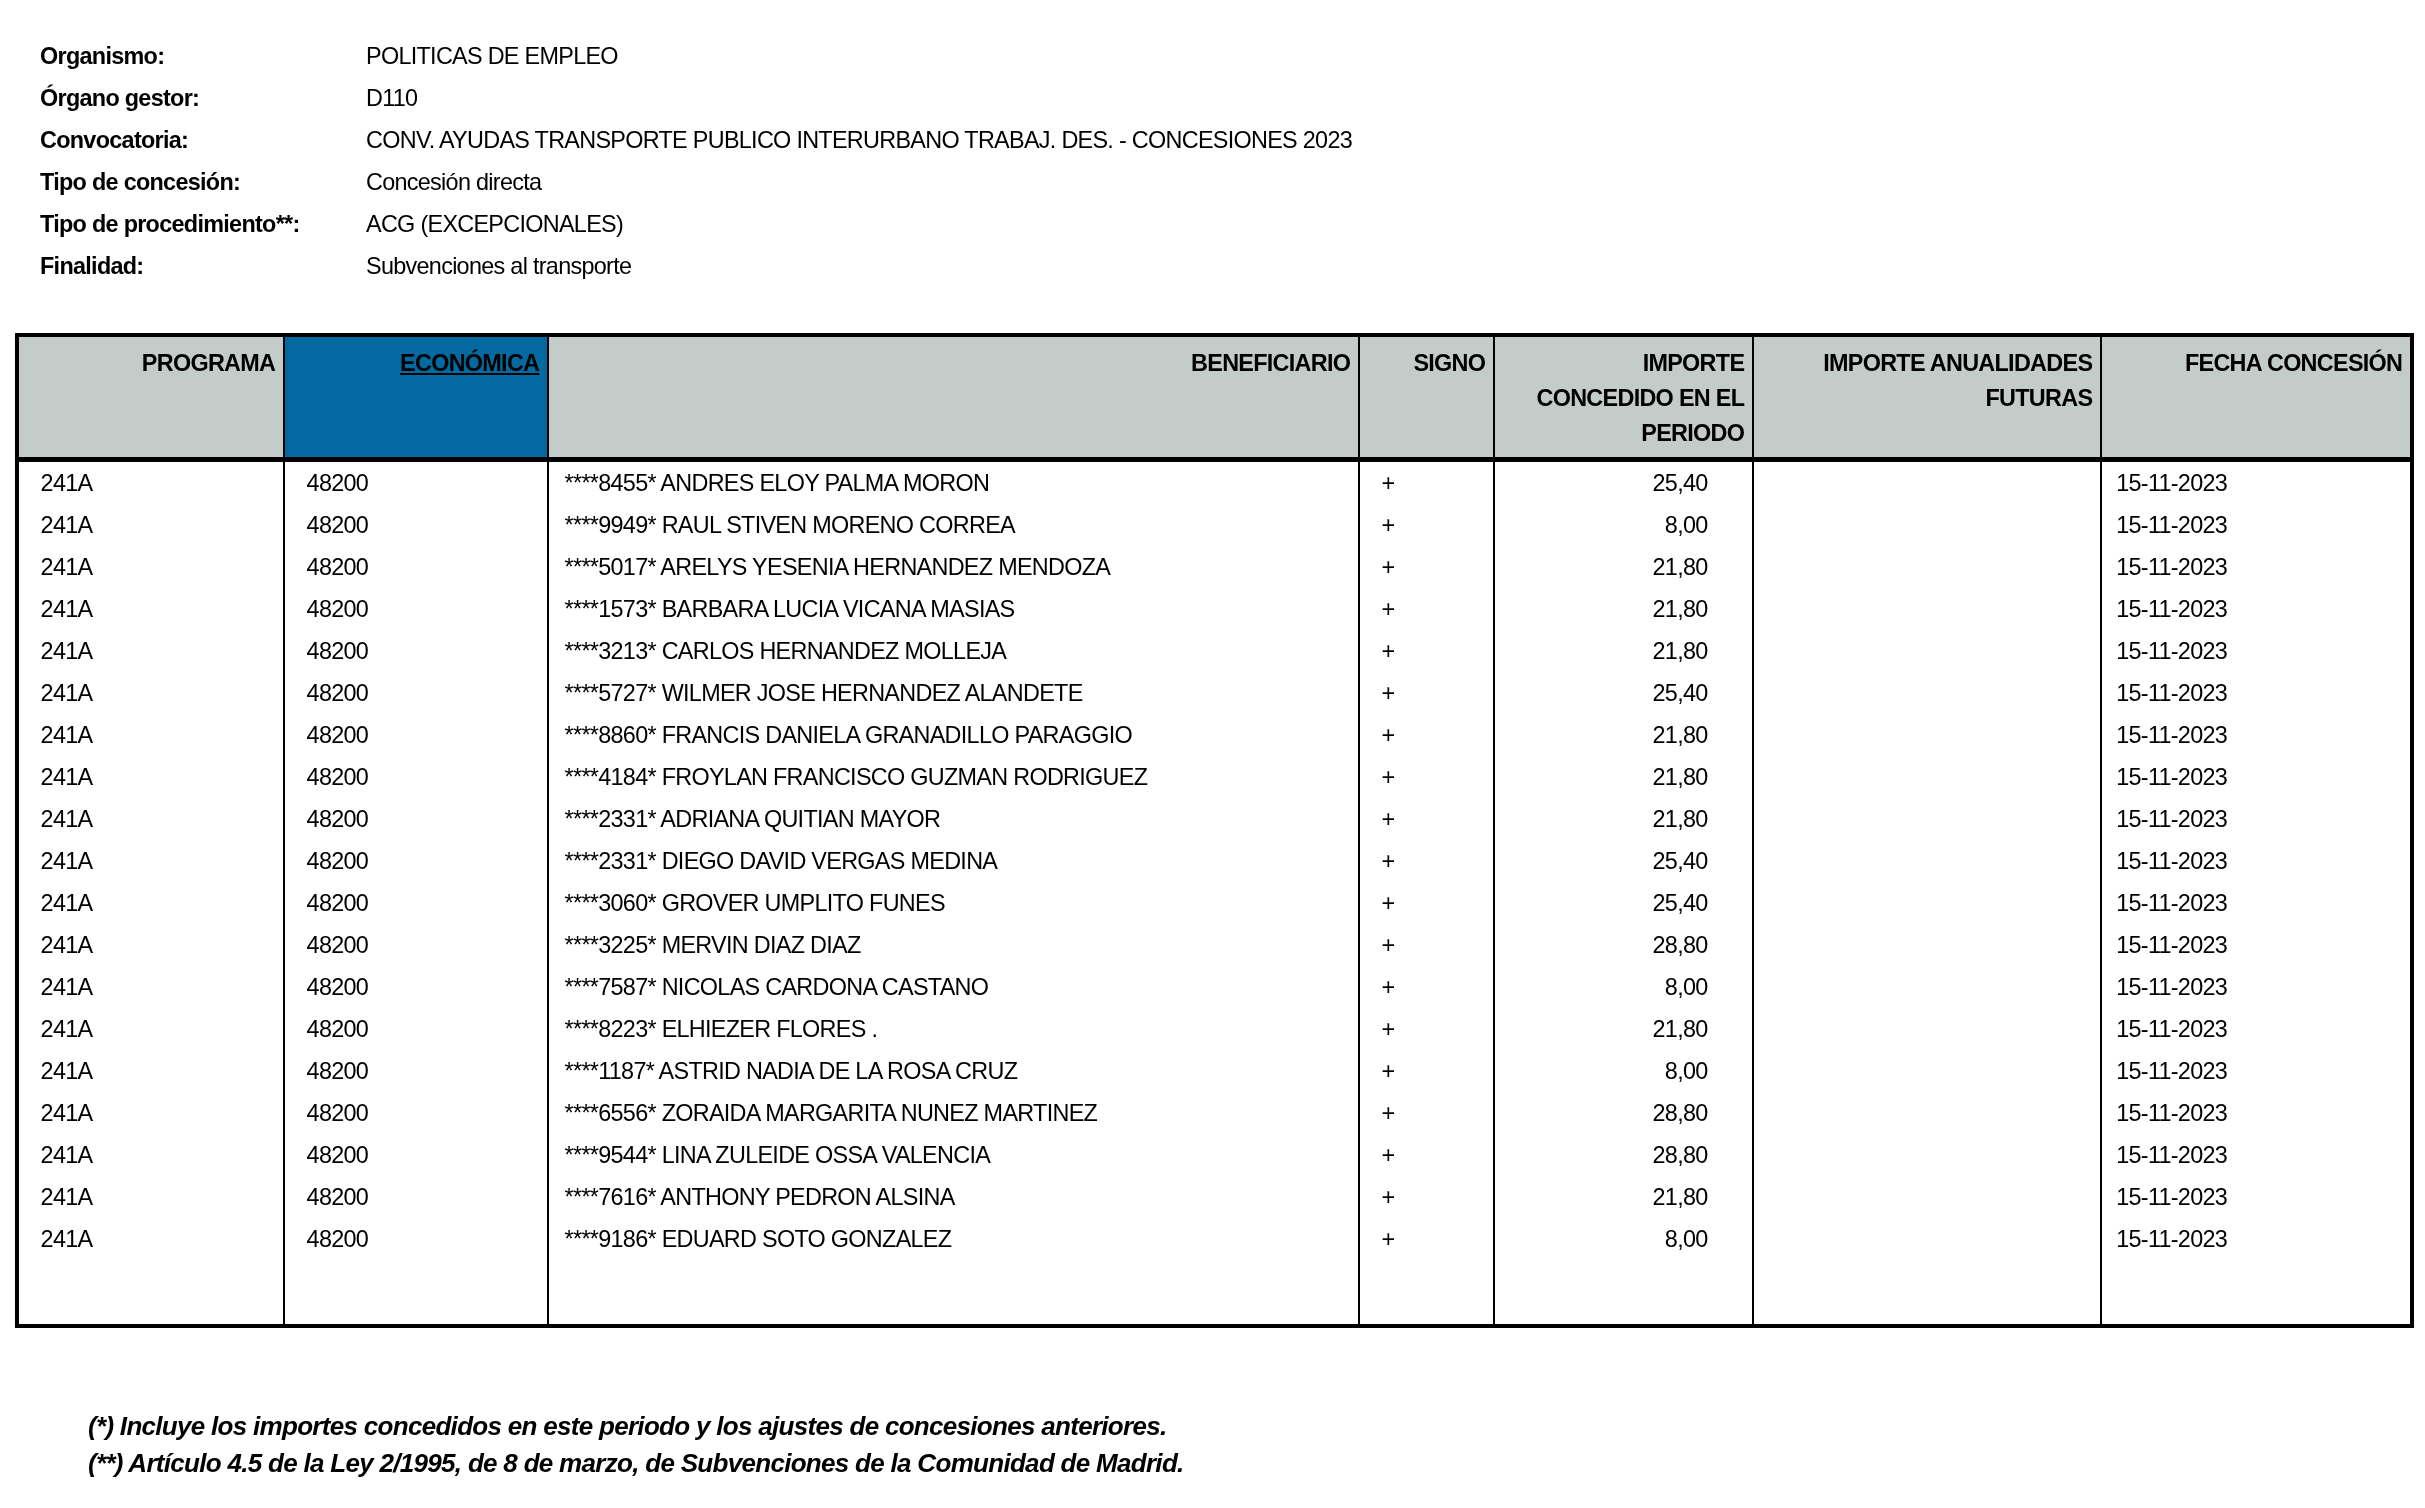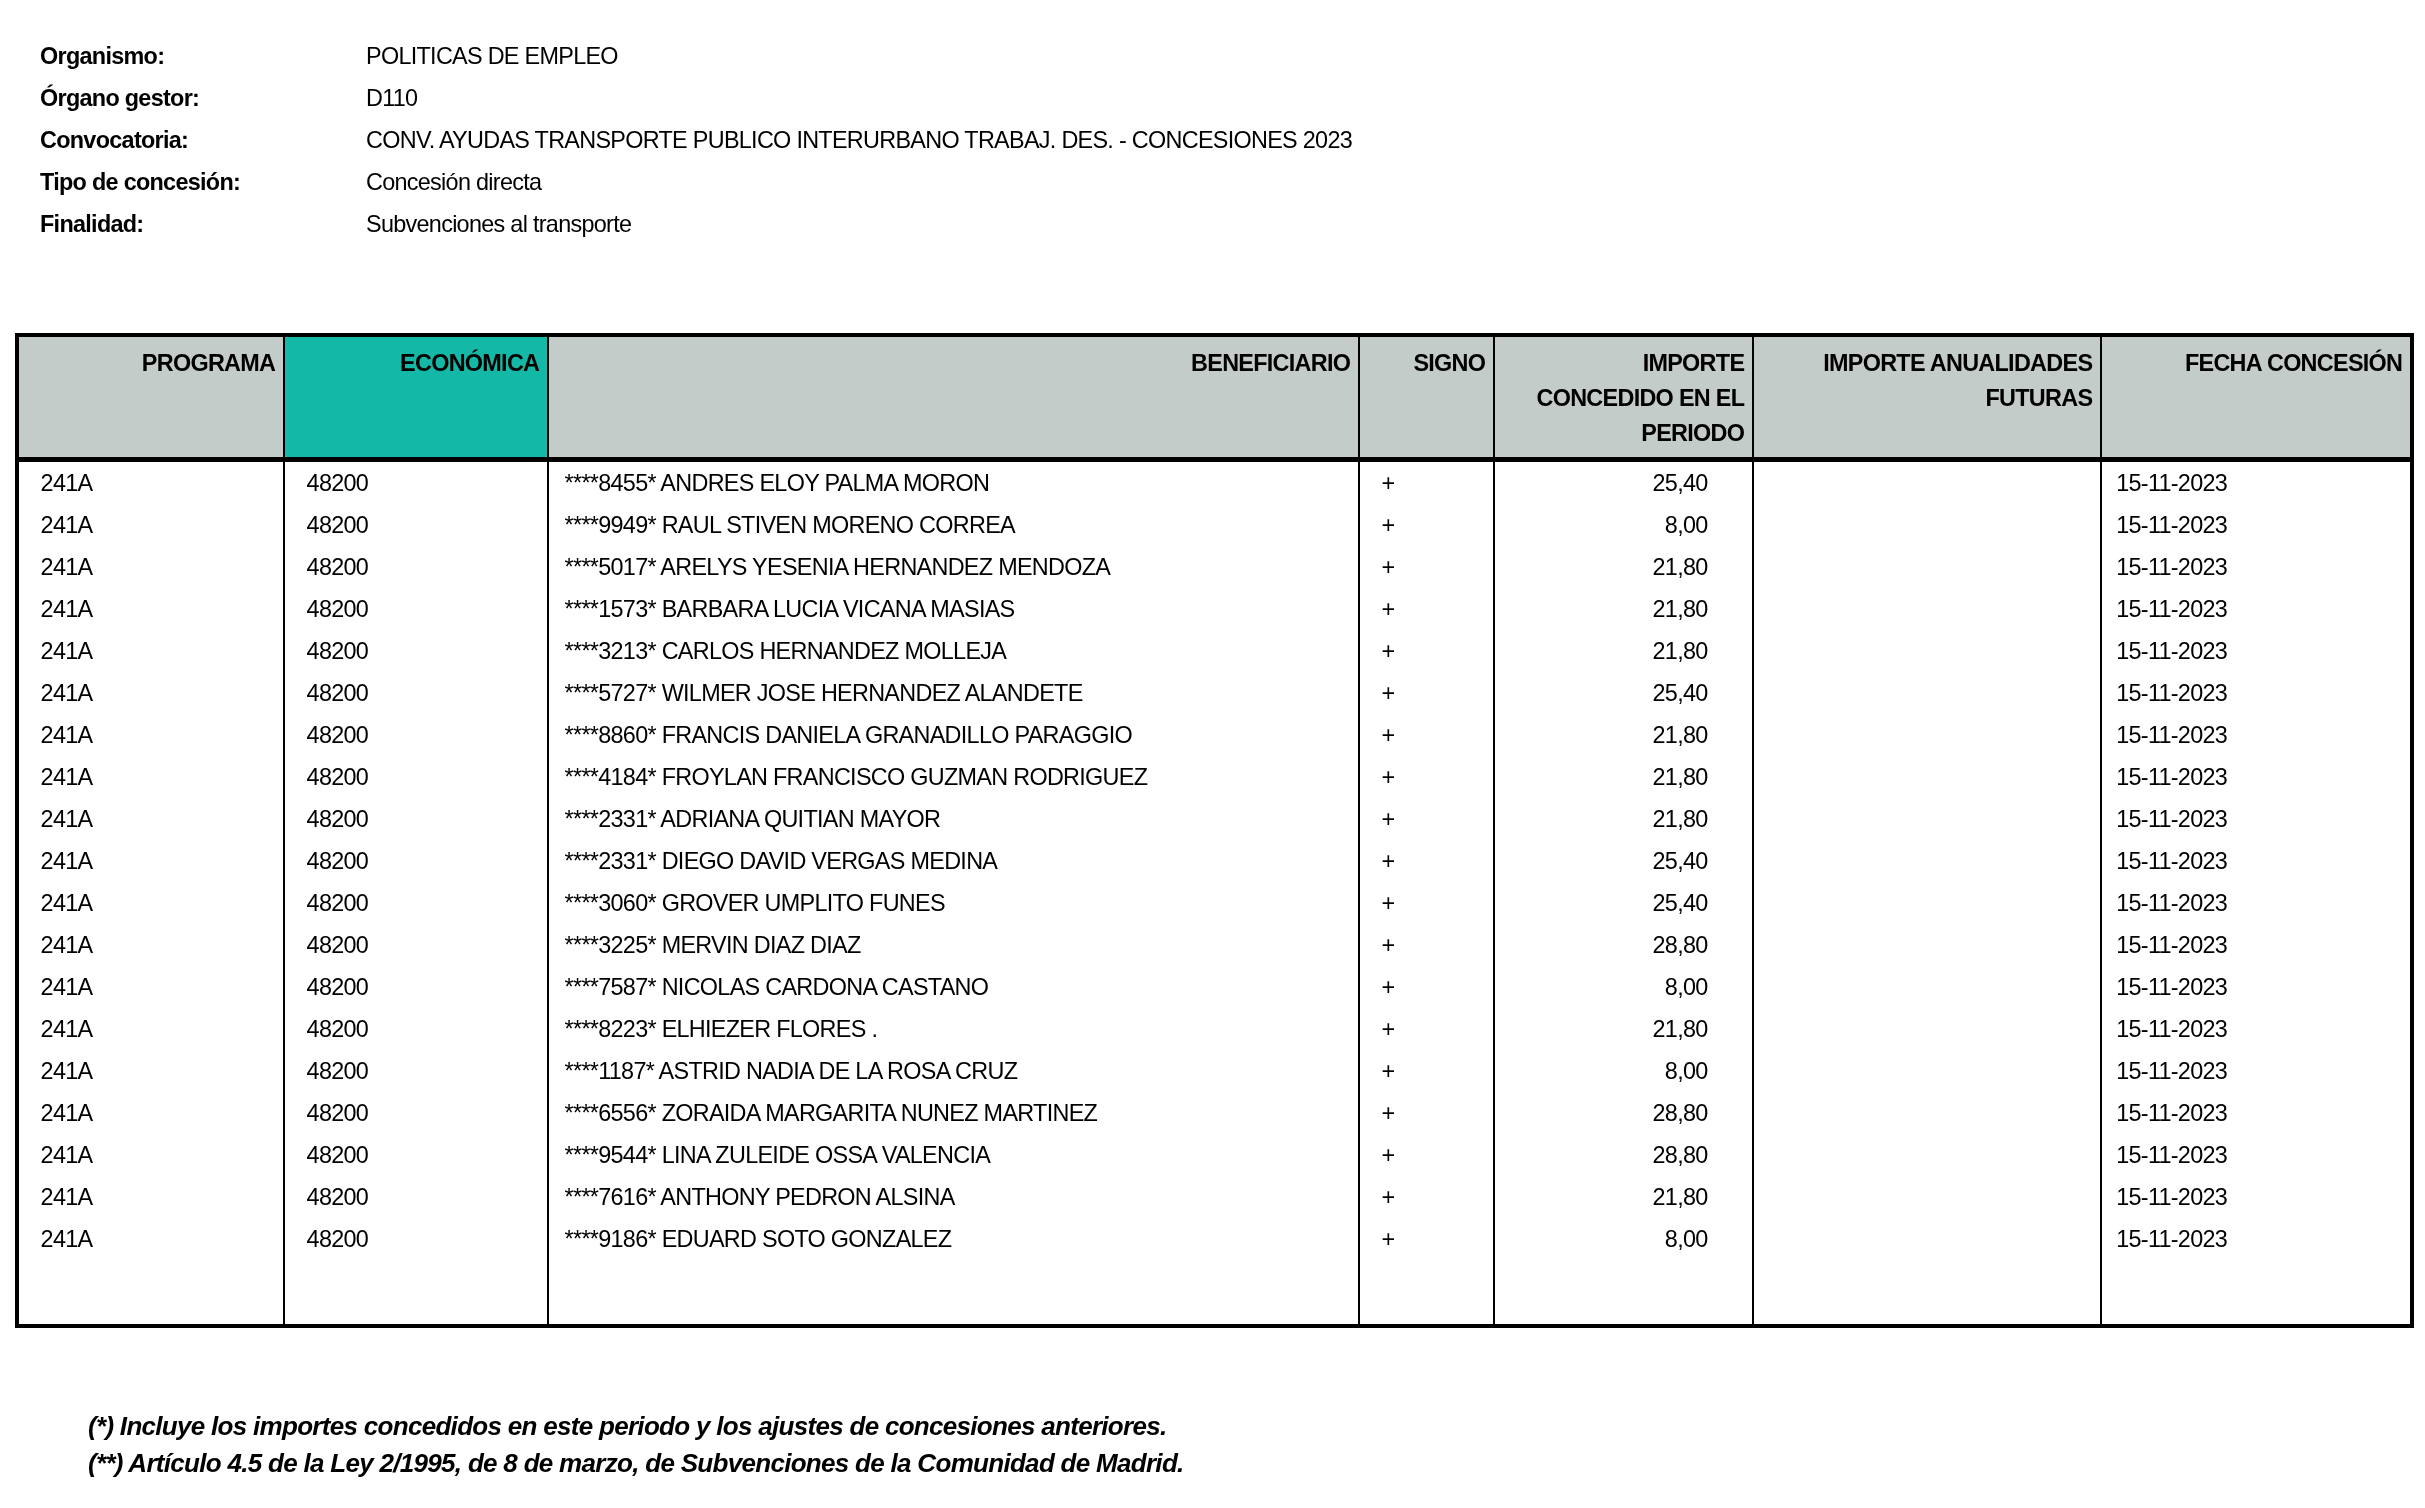--- a/index.html
+++ b/index.html
@@ -108,41 +108,45 @@
       <span class="meta-label">Órgano gestor:</span>
       <span class="meta-value">D110</span>
     </div>
     <div class="meta-row">
       <span class="meta-label">Convocatoria:</span>
       <span class="meta-value">CONV. AYUDAS TRANSPORTE PUBLICO INTERURBANO TRABAJ. DES. - CONCESIONES 2023</span>
     </div>
     <div class="meta-row">
       <span class="meta-label">Tipo de concesión:</span>
       <span class="meta-value">Concesión directa</span>
+    </div>
+    <div class="meta-row">
+      <span class="meta-label">Tipo de procedimiento**:</span>
+      <span class="meta-value">ACG (EXCEPCIONALES)</span>
     </div>
     <div class="meta-row">
       <span class="meta-label">Finalidad:</span>
       <span class="meta-value">Subvenciones al transporte</span>
     </div>
   </div>
 
   <table class="grant-table">
     <colgroup>
       <col style="width:267px">
       <col style="width:264px">
       <col style="width:811px">
       <col style="width:135px">
       <col style="width:259px">
       <col style="width:348px">
       <col style="width:311px">
     </colgroup>
     <thead>
       <tr>
         <th class="c-programa" style="background: rgb(195, 204, 201);">PROGRAMA</th>
-        <th class="c-economica" style="background: #14b8a6;">ECONÓMICA</th>
+        <th class="c-economica" style="background: #0369a1; text-decoration: underline;">ECONÓMICA</th>
         <th class="c-beneficiario" style="background: rgb(195, 204, 201);">BENEFICIARIO</th>
         <th class="c-signo" style="background: rgb(195, 204, 201);">SIGNO</th>
         <th class="c-importe1" style="background: rgb(195, 204, 201);">IMPORTE CONCEDIDO EN EL PERIODO</th>
         <th class="c-importe2" style="background: rgb(195, 204, 201);">IMPORTE ANUALIDADES FUTURAS</th>
         <th class="c-fecha" style="background: rgb(195, 204, 201);">FECHA CONCESIÓN</th>
       </tr>
     </thead>
     <tbody id="table-body">
       <tr>
       <td class="c-programa">241A</td>

